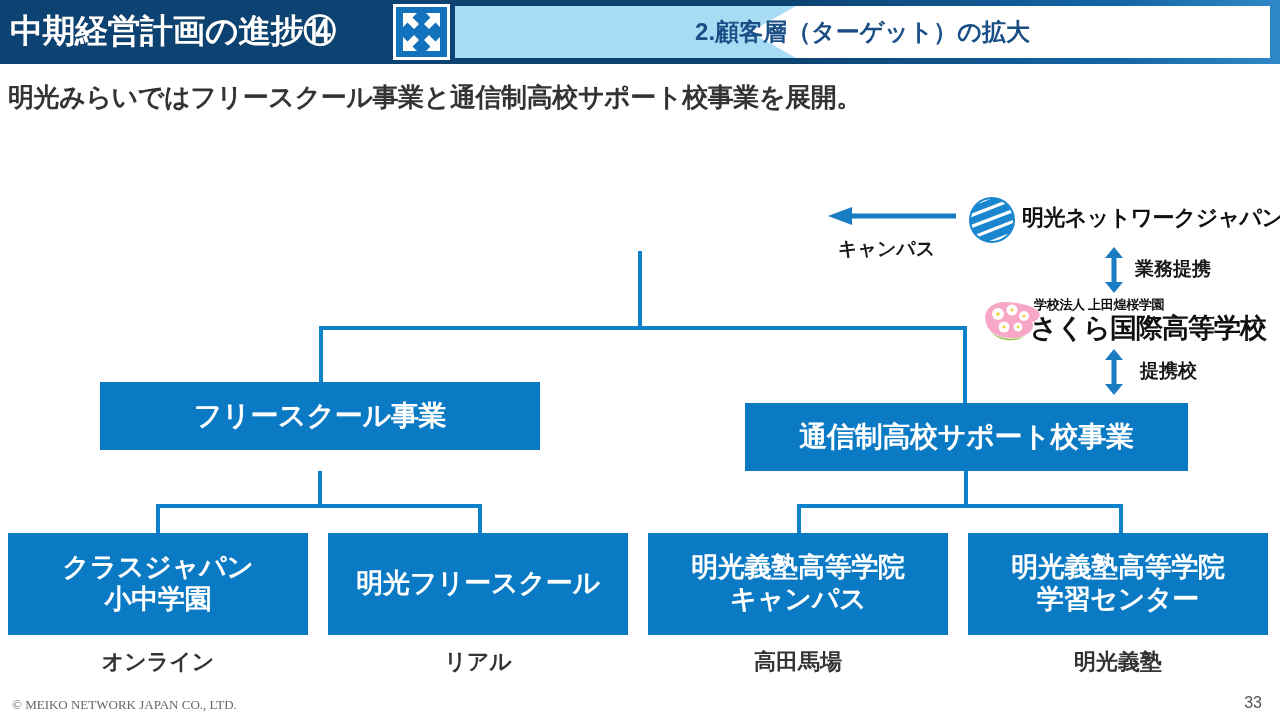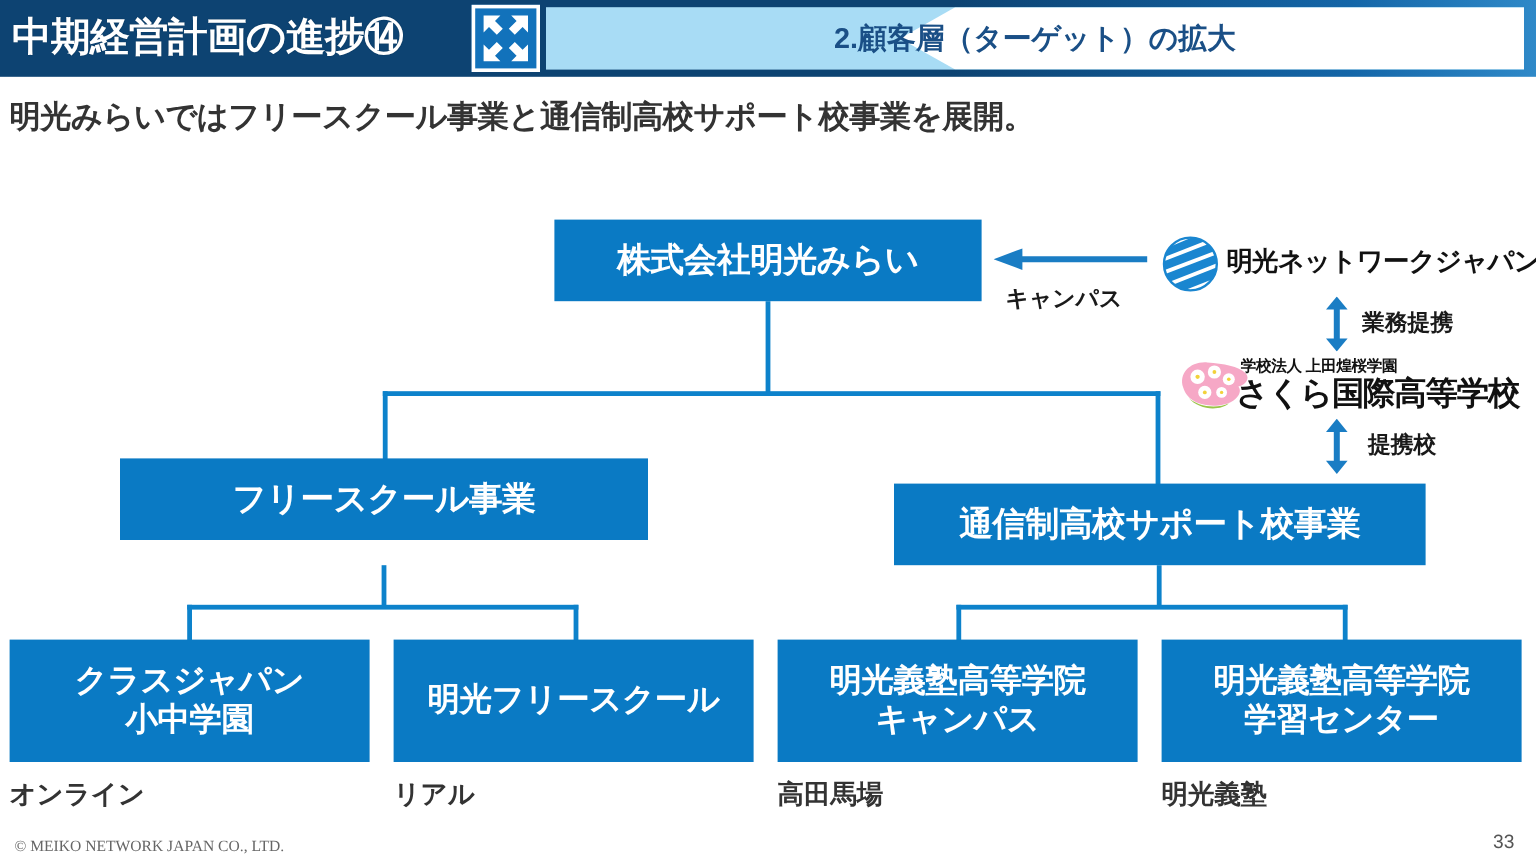--- a/index.html
+++ b/index.html
@@ -110,20 +110,21 @@
   .node-leaf  { width: 300px; height: 102px; font-size: 27px; top: 533px; }
   .leaf-1 { left: 8px; }
   .leaf-2 { left: 328px; }
   .leaf-3 { left: 648px; }
   .leaf-4 { left: 968px; }
 
   .leaf-caption {
     position: absolute;
     top: 647px;
     width: 300px;
+    text-align: center;
     font-size: 22px;
     font-weight: bold;
     color: #333333;
   }
   .cap-1 { left: 8px; }
   .cap-2 { left: 328px; }
   .cap-3 { left: 648px; }
   .cap-4 { left: 968px; }
 
   
@@ -254,21 +255,20 @@
   <div class="conn v-ml"></div>
   <div class="conn h-ml"></div>
   <div class="conn v-ml-a"></div>
   <div class="conn v-ml-b"></div>
 
   <div class="conn v-mr"></div>
   <div class="conn h-mr"></div>
   <div class="conn v-mr-a"></div>
   <div class="conn v-mr-b"></div>
 
-  <div class="node node-root">株式会社明光みらい</div>
 
   <div class="node node-mid-l">フリースクール事業</div>
 
   <div class="node node-mid-r">通信制高校サポート校事業</div>
 
   <div class="node node-leaf leaf-1">クラスジャパン
 小中学園</div>
   <div class="node node-leaf leaf-2">明光フリースクール</div>
   <div class="node node-leaf leaf-3">明光義塾高等学院
 キャンパス</div>

